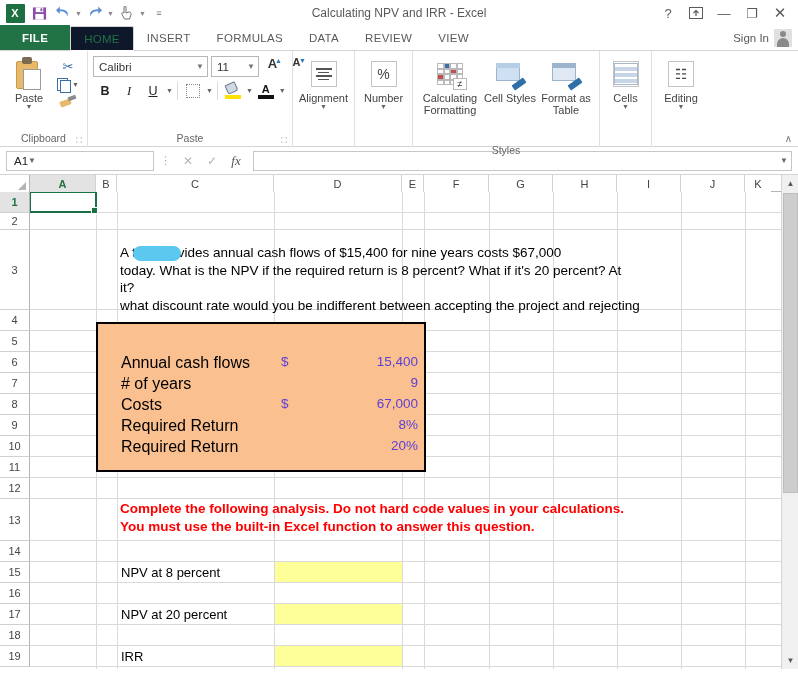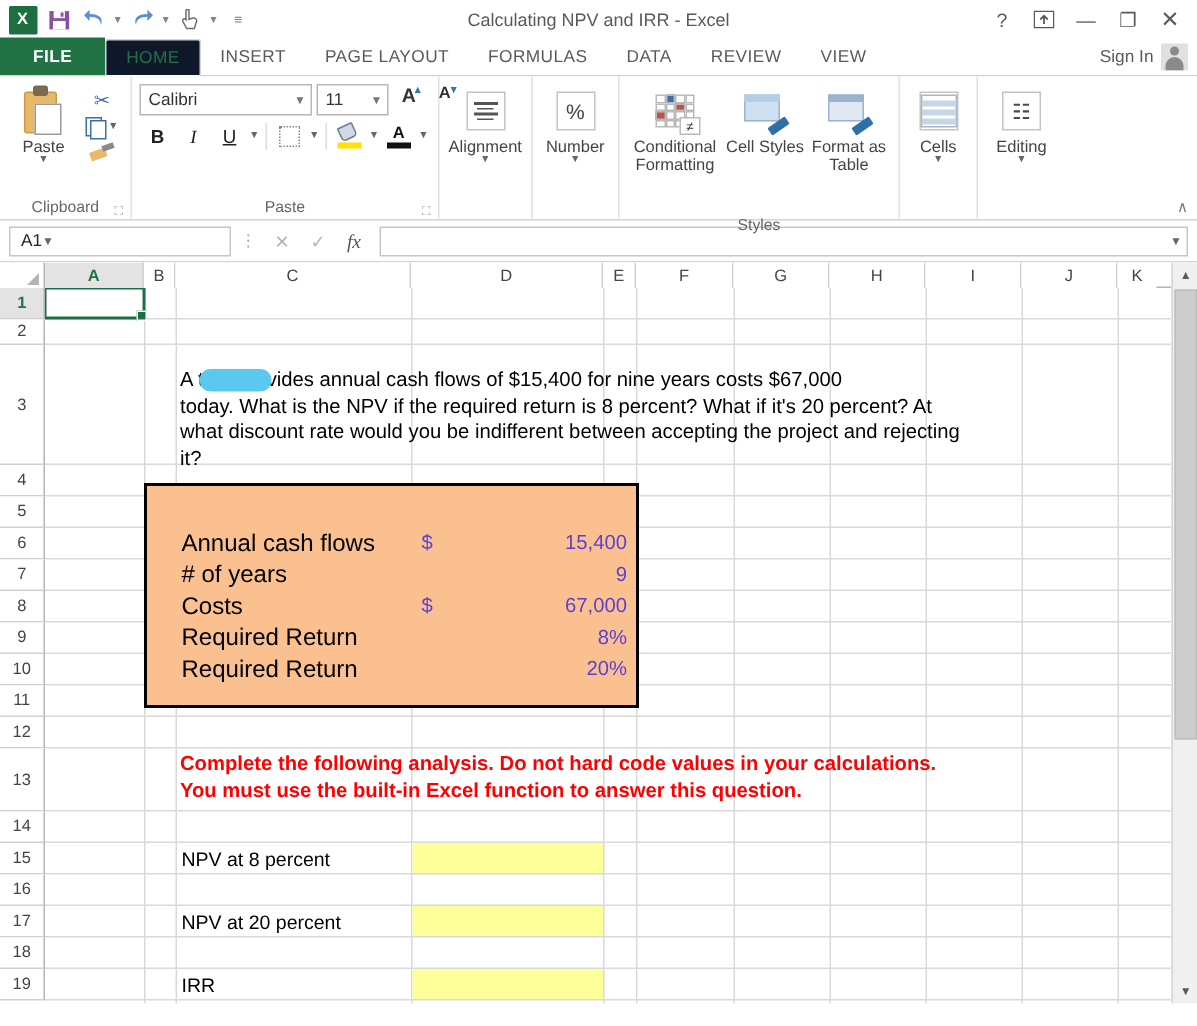--- a/index.html
+++ b/index.html
@@ -529,21 +529,20 @@
     <div class="win-btn">—</div>
     <div class="win-btn">❐</div>
     <div class="win-btn close">✕</div>
   </div>
 </div>
 
 <div id="ribbon-tabs">
   <div class="tab file">FILE</div>
   <div class="tab active">HOME</div>
   <div class="tab">INSERT</div>
-  <div class="tab">PAGE LAYOUT</div>
   <div class="tab">FORMULAS</div>
   <div class="tab">DATA</div>
   <div class="tab">REVIEW</div>
   <div class="tab">VIEW</div>
   <div id="signin">
     <span>Sign In</span>
     <span class="avatar"></span>
   </div>
 </div>
 
@@ -684,21 +683,21 @@
               <span style="background:#fff;"></span>
               <span style="background:#fff;"></span>
               <span style="background:#fff;"></span>
             <span style="background:#fff;"></span>
               <span style="background:#fff;"></span>
               <span style="background:#fff;"></span>
               <span style="background:#fff;"></span>
             <span class="neq">≠</span>
           </span>
         </div>
-        <div class="glabel">Conditional Formatting</div>
+        <div class="glabel">Calculating Formatting</div>
       </div>
       <div class="bigbtn" style="width:52px;">
         <div class="gicon">
           <span class="table-icon">
             <span class="tbl" style="background:#cfe0f2;"></span>
               <span class="hdr" style="background:#b6cde6;"></span>
               <span class="pen"></span>
           </span>
         </div>
         <div class="glabel">Cell Styles</div>
@@ -847,22 +846,22 @@
 
     <div id="sel-a1" style="left:-1px;top:-1px;width:68px;height:22px;"></div>
 
     <div class="ybox" style="left:245px;top:370px;width:127px;height:20px;"></div>
     <div class="ybox" style="left:245px;top:412px;width:127px;height:20px;"></div>
     <div class="ybox" style="left:245px;top:454px;width:127px;height:20px;"></div>
 
     <div class="qtext" style="left:90px;top:52px;width:650px;">
       <div>A             that provides annual cash flows of $15,400 for nine years costs $67,000</div>
       <div>today. What is the NPV if the required return is 8 percent? What if it's 20 percent? At</div>
+      <div>it?</div>
       <div>what discount rate would you be indifferent between accepting the project and rejecting</div>
-      <div>it?</div>
     </div>
 
     <div class="blob" style="left:103px;top:54px;width:48px;height:15px;"></div>
 
     <div id="orangebox" style="left:66px;top:130px;width:330px;height:150px;"></div>
 
     <div class="obox-label" style="left:91px;top:162px;">Annual cash flows</div>
     <div class="obox-label" style="left:91px;top:183px;"># of years</div>
     <div class="obox-label" style="left:91px;top:204px;">Costs</div>
     <div class="obox-label" style="left:91px;top:225px;">Required Return</div>

